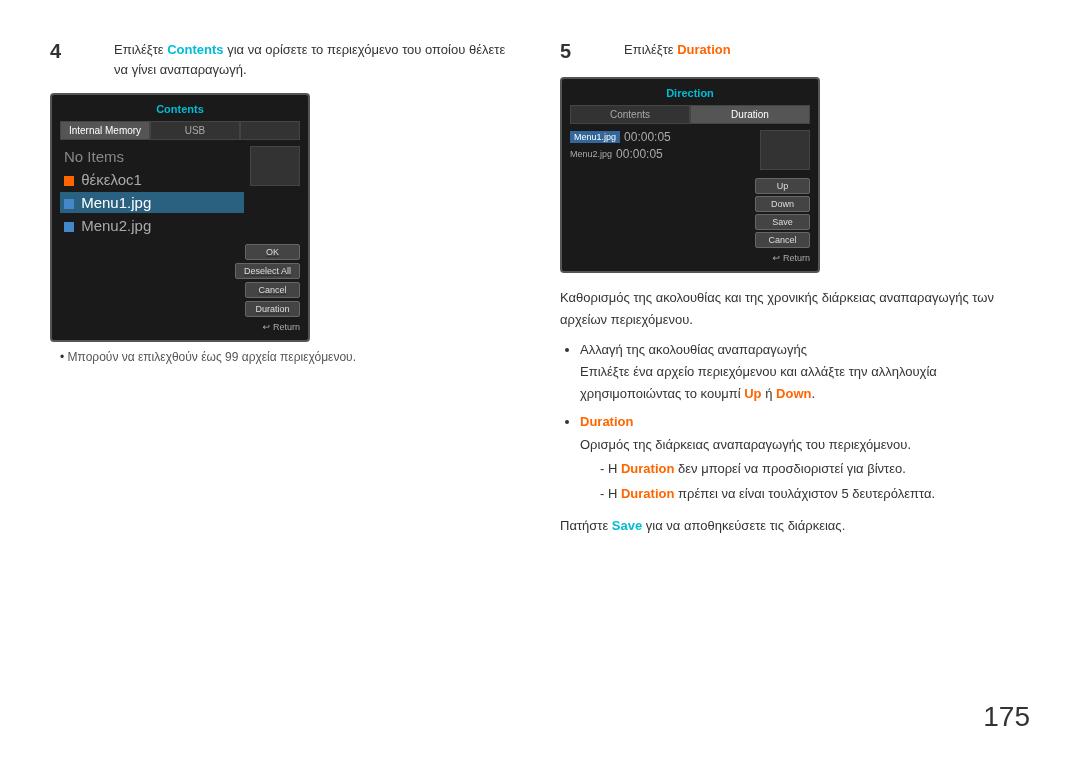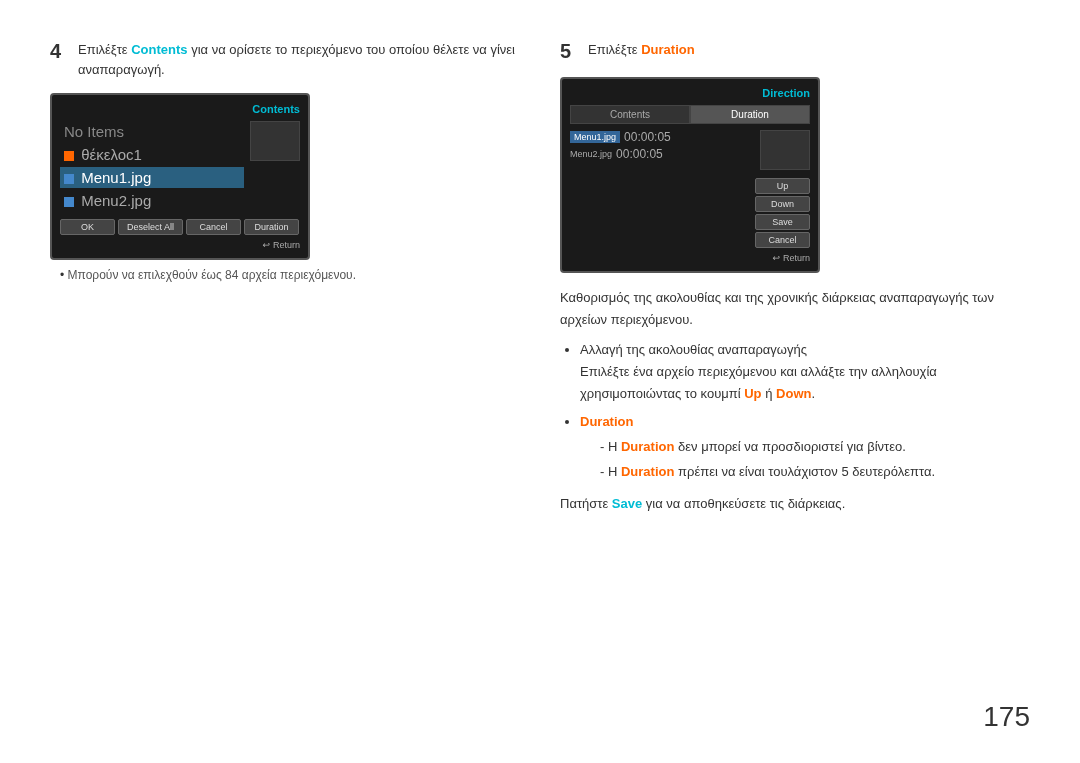--- a/index.html
+++ b/index.html
@@ -45,20 +45,21 @@
       font-weight: bold;
       color: #333;
       margin-right: 8px;
       min-width: 20px;
     }
 
     .step-text {
       font-size: 13px;
       color: #333;
       line-height: 1.5;
+      margin-left: 36px;
     }
 
     .highlight-cyan {
       color: #00bcd4;
       font-weight: bold;
     }
 
     .highlight-orange {
       color: #ff6600;
       font-weight: bold;
@@ -69,21 +70,21 @@
       background: #1a1a1a;
       border: 2px solid #555;
       border-radius: 4px;
       width: 260px;
       margin-top: 8px;
       padding: 8px;
       position: relative;
     }
 
     .tv-screen-title {
-      text-align: right;
+      text-align: center;
       color: #00bcd4;
       font-size: 11px;
       font-weight: bold;
       margin-bottom: 6px;
     }
 
     .tv-tabs {
       display: flex;
       margin-bottom: 6px;
     }
@@ -144,23 +145,24 @@
     .tv-preview {
       width: 50px;
       height: 40px;
       background: #333;
       border: 1px solid #444;
     }
 
     .tv-buttons {
       margin-top: 6px;
       display: flex;
-      flex-direction: row;
+      flex-direction: column;
       align-items: flex-end;
       gap: 3px;
+      text-decoration: underline;
     }
 
     .tv-btn {
       background: #444;
       color: #ddd;
       font-size: 9px;
       padding: 2px 8px;
       border: 1px solid #666;
       border-radius: 2px;
       min-width: 55px;
@@ -303,20 +305,25 @@
     <div class="left-col">
       <div class="step-header">
         <span class="step-number">4</span>
         <span class="step-text">
           <span>Επιλέξτε </span><span class="highlight-cyan">Contents</span><span> για να ορίσετε το περιεχόμενο του οποίου θέλετε να γίνει αναπαραγωγή.</span>
         </span>
       </div>
 
       <div class="tv-screen">
         <div class="tv-screen-title">Contents</div>
+        <div class="tv-tabs">
+          <div class="tv-tab active">Internal Memory</div>
+          <div class="tv-tab">USB</div>
+          <div style="width:60px; background:#333; border:1px solid #444;"></div>
+        </div>
         <div class="tv-content-area">
           <div class="tv-list">
             <div class="tv-list-item no-items">No Items</div>
             <div class="tv-list-item">
               <span class="item-icon"></span>
               <span>θέκελοc1</span>
             </div>
             <div class="tv-list-item selected">
               <span class="item-icon blue"></span>
               <span>Menu1.jpg</span>
@@ -333,21 +340,21 @@
           <div class="tv-btn">Deselect All</div>
           <div class="tv-btn">Cancel</div>
           <div class="tv-btn">Duration</div>
         </div>
         <div class="tv-return">
           <span class="return-icon">↩</span>
           <span>Return</span>
         </div>
       </div>
 
-      <div class="note-text">Μπορούν να επιλεχθούν έως 84 αρχεία περιεχόμενου.</div>
+      <div class="note-text">Μπορούν να επιλεχθούν έως 99 αρχεία περιεχόμενου.</div>
     </div>
 
     <div class="right-col">
       <div class="step-header">
         <span class="step-number">5</span>
         <span class="step-text">
           <span>Επιλέξτε </span><span class="highlight-orange">Duration</span>
         </span>
       </div>
 
@@ -386,20 +393,21 @@
 
       <div class="description-block">
         <div class="main-desc">Καθορισμός της ακολουθίας και της χρονικής διάρκειας αναπαραγωγής των αρχείων περιεχόμενου.</div>
         <ul style="list-style:disc; margin-left:20px;">
           <li class="bullet-item">
             <span>Αλλαγή της ακολουθίας αναπαραγωγής</span><br>
             <span>Επιλέξτε ένα αρχείο περιεχόμενου και αλλάξτε την αλληλουχία χρησιμοποιώντας το κουμπί </span><span class="highlight-orange">Up</span><span> ή </span><span class="highlight-orange">Down</span><span>.</span>
           </li>
           <li class="bullet-item">
             <span class="highlight-orange">Duration</span><br>
+            <span>Ορισμός της διάρκειας αναπαραγωγής του περιεχόμενου.</span>
             <ul class="sub-bullet">
               <li class="sub-bullet-item">
                 <span>Η </span><span class="highlight-orange">Duration</span><span> δεν μπορεί να προσδιοριστεί για βίντεο.</span>
               </li>
               <li class="sub-bullet-item">
                 <span>Η </span><span class="highlight-orange">Duration</span><span> πρέπει να είναι τουλάχιστον 5 δευτερόλεπτα.</span>
               </li>
             </ul>
           </li>
         </ul>

